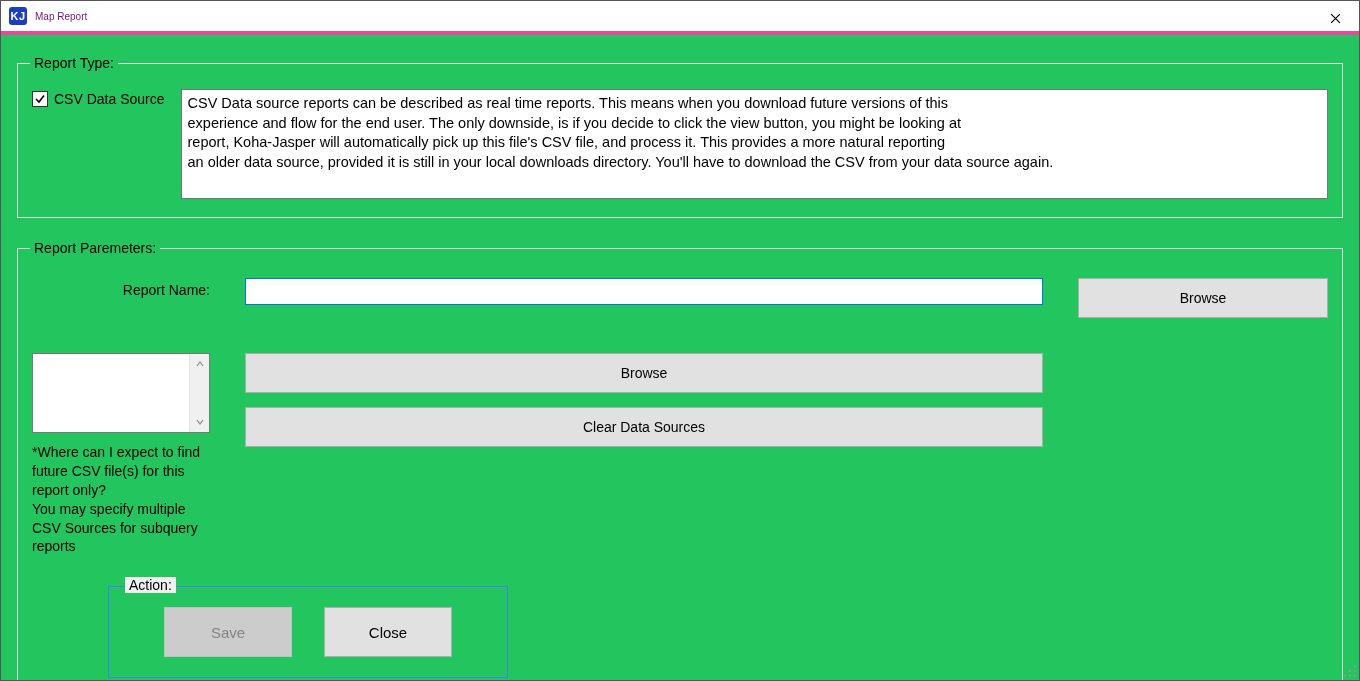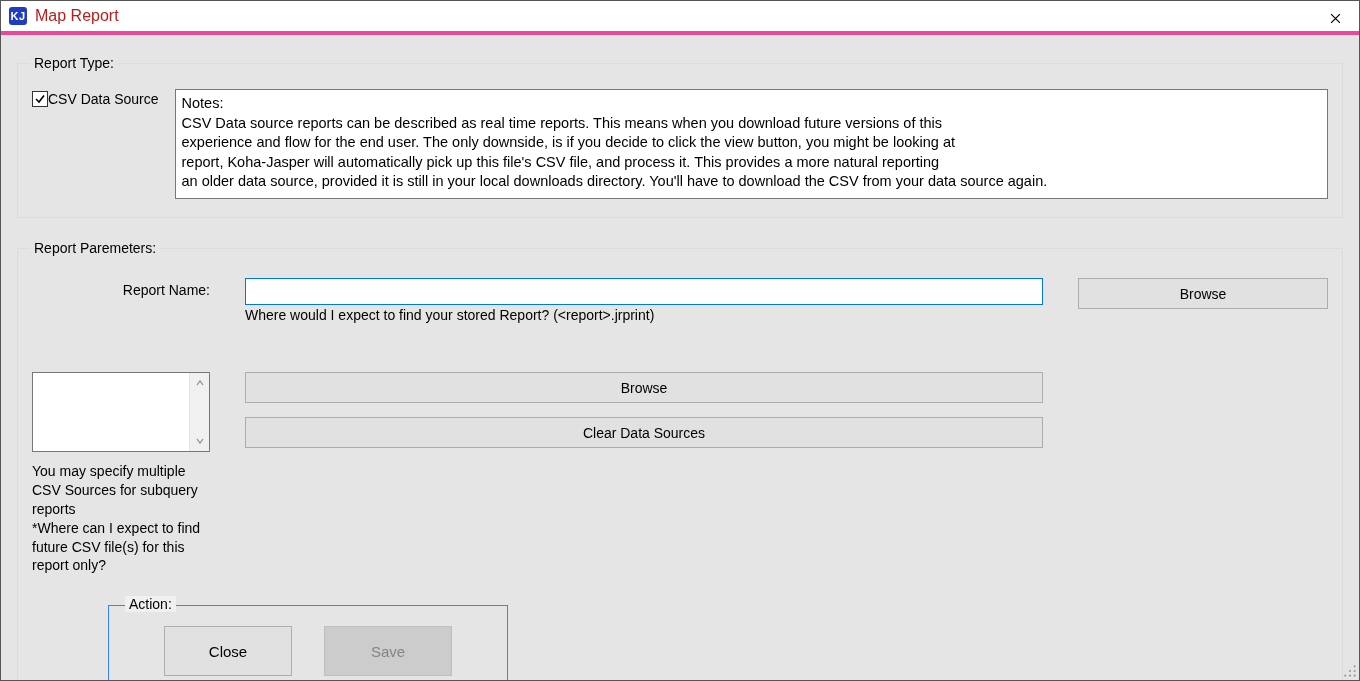--- a/index.html
+++ b/index.html
@@ -28,33 +28,33 @@
       border-radius: 3px;
       color: #fff;
       font-weight: 700;
       font-size: 11px;
       display: flex;
       align-items: center;
       justify-content: center;
       margin-right: 8px;
       letter-spacing: 0.5px;
     }
-    .title-text { font-size: 16px; color: #b91c1c; }
+    .title-text { font-size: 10px; color: #701a75; }
     .close-x {
       position: absolute;
       right: 0; top: 0;
       width: 48px; height: 34px;
       display: flex; align-items: center; justify-content: center;
       font-size: 15px;
       font-family: Arial, sans-serif;
       cursor: pointer;
     }
 
     .client {
-      background: #e5e5e5;
+      background: #22c55e;
       padding: 20px 16px;
       height: calc(100% - 34px);
       position: relative;
     }
 
     fieldset.group {
       border: 1px solid #dcdcdc;
       border-radius: 0;
       padding: 12px 14px 18px 14px;
       margin-bottom: 22px;
@@ -69,20 +69,21 @@
 
     .rt-row {
       display: flex;
       gap: 16px;
       align-items: flex-start;
       padding-top: 6px;
     }
     .chk-wrap {
       display: flex;
       align-items: center;
+      gap: 6px;
       white-space: nowrap;
       margin-top: 2px;
     }
     .chk {
       width: 16px; height: 16px; border: 1px solid #333; background: #fff;
       display: flex; align-items: center; justify-content: center;
       cursor: pointer;
     }
     .chk svg { width: 12px; height: 12px; }
     .chk-label { font-size: 14px; }
@@ -157,21 +158,21 @@
       border-left: 1px solid #e5e5e5;
     }
     .vscroll .arrow {
       width: 100%; height: 20px;
       display: flex; align-items: center; justify-content: center;
       color: #666; font-size: 10px;
       cursor: pointer;
     }
 
     .btn {
-      height: 31px;
+      height: 40px;
       border: 1px solid #adadad;
       background: #e1e1e1;
       font-family: inherit;
       font-size: 14px;
       cursor: pointer;
       padding: 4px 8px;
     }
     .btn-col { display: flex; flex-direction: column; gap: 14px; }
     .btn-wide { width: 100%; }
 
@@ -239,38 +240,36 @@
     <div class="rt-row">
       <div class="chk-wrap">
         <div class="chk">
           <svg viewBox="0 0 12 12">
               <path d="M2 6 L5 9 L10 2.5" stroke="#000" stroke-width="1.6" fill="none"></path>
             </svg>
         </div>
         <span class="chk-label">CSV Data Source</span>
       </div>
       <div class="notes-box">
-        <div>Notes:</div>
         <div>CSV Data source reports can be described as real time reports. This means when you download future versions of this</div>
         <div>experience and flow for the end user. The only downside, is if you decide to click the view button, you might be looking at</div>
         <div>report, Koha-Jasper will automatically pick up this file's CSV file, and process it.  This provides a more natural reporting</div>
         <div>an older data source, provided it is still in your local downloads directory. You'll have to download the CSV from your data source again.</div>
       </div>
     </div>
   </fieldset>
 
   <fieldset class="group" style="padding-bottom:30px;">
     <legend>Report Paremeters:</legend>
 
     <div class="param-grid">
 
       <div class="plabel">Report Name:</div>
       <div>
         <input type="text" class="txtinput" value="" style="">
-        <div class="hint">Where would I expect to find your stored Report? (&lt;report&gt;.jrprint)</div>
       </div>
       <div class="btn-col">
         <button class="btn btn-wide">Browse</button>
       </div>
 
       <div>
         <div class="listbox-wrap">
           <div class="listbox"></div>
           <div class="vscroll">
             <div class="arrow">
@@ -279,36 +278,36 @@
                 </svg>
             </div>
             <div class="arrow">
               <svg viewBox="0 0 8 8" width="8" height="8">
                   <path d="M1 2 L4 6 L7 2" stroke="#888" stroke-width="1.2" fill="none"></path>
                 </svg>
             </div>
           </div>
         </div>
         <div class="hint2" style="margin-top:10px;">
+          <div>*Where can I expect to find  future CSV file(s) for this report only?</div>
           <div>You may specify multiple CSV Sources for subquery reports</div>
-          <div>*Where can I expect to find  future CSV file(s) for this report only?</div>
         </div>
       </div>
       <div class="btn-col">
         <button class="btn btn-wide">Browse</button>
         <button class="btn btn-wide">Clear Data Sources</button>
       </div>
 
     </div>
 
     <div class="action-box">
       <span class="action-legend">Action:</span>
       <div class="action-btns">
+        <button class="abtn disabled" disabled="">Save</button>
         <button class="abtn">Close</button>
-        <button class="abtn disabled" disabled="">Save</button>
       </div>
     </div>
 
   </fieldset>
 
   <svg class="resize-grip" viewBox="0 0 12 12">
     <circle cx="10" cy="2" r="0.9" fill="#999"></circle>
     <circle cx="6" cy="6" r="0.9" fill="#999"></circle>
     <circle cx="10" cy="6" r="0.9" fill="#999"></circle>
     <circle cx="2" cy="10" r="0.9" fill="#999"></circle>

